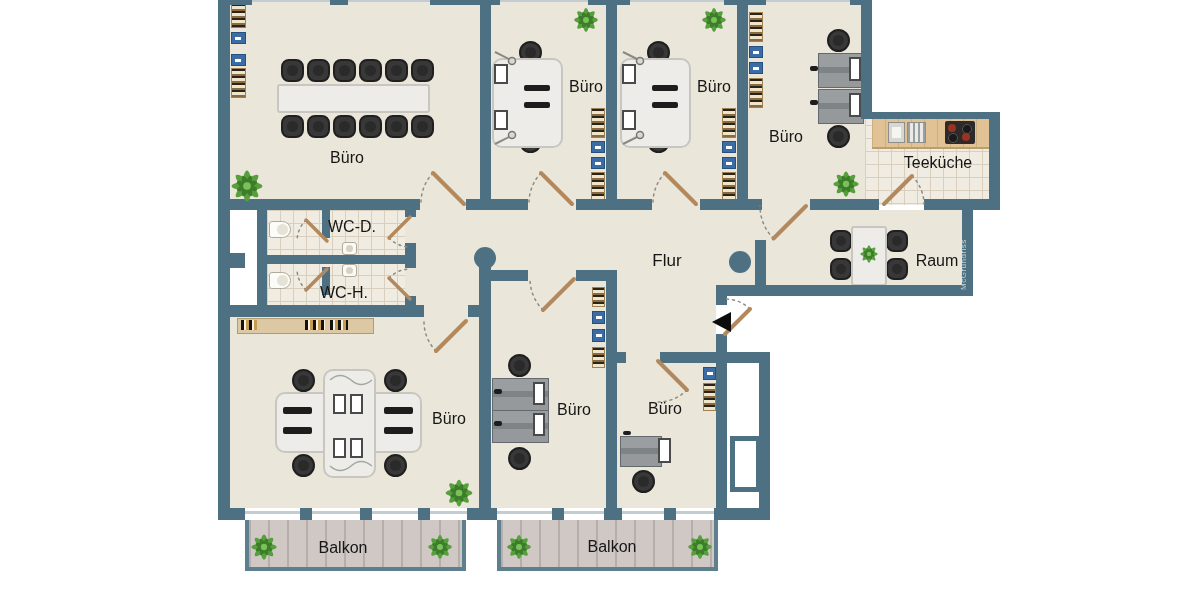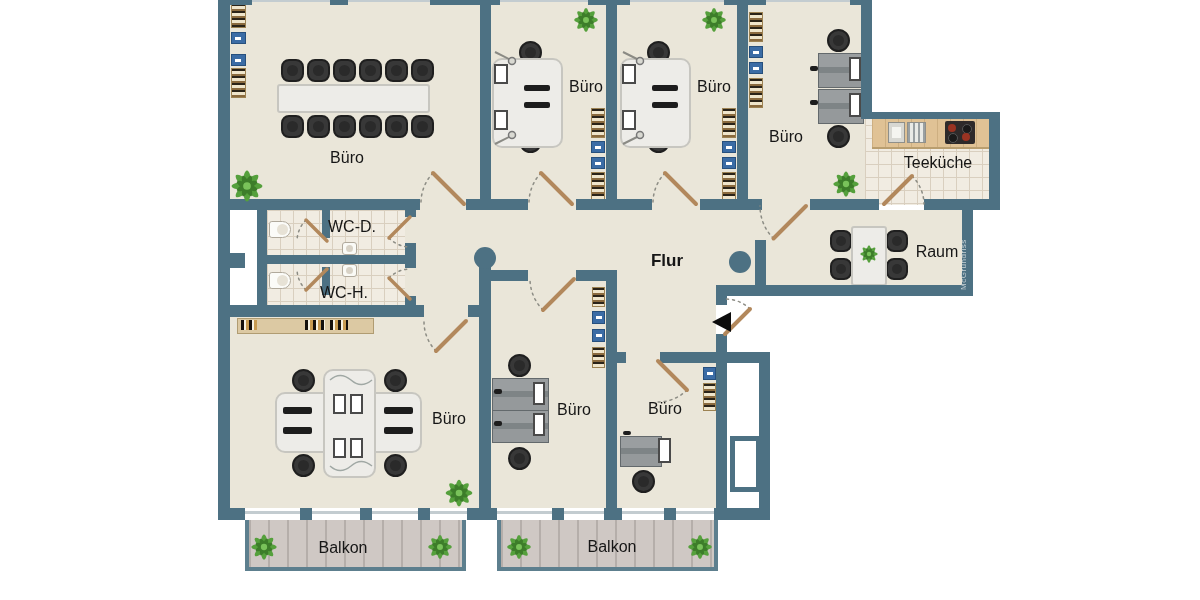--- a/index.html
+++ b/index.html
@@ -12,21 +12,21 @@
         background-size:13px 13px;}
   .whitebox{position:absolute;background:#ffffff;}
   .glass{position:absolute;background:#c3ccd0;}
   .wall{position:absolute;background:#4d7183;z-index:20;}
   .wall.round{border-radius:50%;z-index:21;}
   .shaftrect{position:absolute;border:5px solid #4d7183;background:#ffffff;box-sizing:border-box;z-index:21;}
   .balcony{position:absolute;background:repeating-linear-gradient(90deg,#b5aeaa 0 2px,#cfc8c4 2px 19px);
            border:4px solid #5d7f8e;border-top:none;box-sizing:border-box;}
   .lbl{position:absolute;transform:translate(-50%,-50%);font-size:16px;color:#161616;
        white-space:nowrap;z-index:30;}
-  .lbl.big{font-size:17px;font-weight:bold;}
+  .lbl.big{font-size:17px;}
   .wm{position:absolute;writing-mode:vertical-rl;transform:rotate(180deg);font-size:8px;
       color:#c8d2d6;letter-spacing:.5px;z-index:31;}
   .chair{position:absolute;width:23px;height:23px;background:#383838;border:2px solid #1f1f1f;
          border-radius:8px;box-sizing:border-box;z-index:5;}
   .chair.round{border-radius:50%;}
   .chair::after{content:"";position:absolute;left:4px;top:4px;right:4px;bottom:4px;
         background:#2a2a2a;border-radius:inherit;}
   .wdesk{position:absolute;background:#edece8;border:2px solid #c7c6c0;border-radius:10px;
          box-sizing:border-box;z-index:6;}
   .gdesk{position:absolute;background:linear-gradient(180deg,#9a9ea0 0 38%,#7e8486 38% 58%,#95999b 58%);
@@ -366,21 +366,21 @@
   </svg>
 
   <div class="lbl" style="left:347px;top:158px">Büro</div>
   <div class="lbl" style="left:586px;top:87px">Büro</div>
   <div class="lbl" style="left:714px;top:87px">Büro</div>
   <div class="lbl" style="left:786px;top:137px">Büro</div>
   <div class="lbl" style="left:938px;top:163px">Teeküche</div>
   <div class="lbl" style="left:352px;top:227px">WC-D.</div>
   <div class="lbl" style="left:344px;top:293px">WC-H.</div>
   <div class="lbl big" style="left:667px;top:261px">Flur</div>
-  <div class="lbl" style="left:937px;top:252px">Raum</div>
+  <div class="lbl" style="left:937px;top:261px">Raum</div>
   <div class="lbl" style="left:449px;top:419px">Büro</div>
   <div class="lbl" style="left:574px;top:410px">Büro</div>
   <div class="lbl" style="left:665px;top:409px">Büro</div>
   <div class="lbl" style="left:343px;top:548px">Balkon</div>
   <div class="lbl" style="left:612px;top:547px">Balkon</div>
 
   <div class="wm" style="left:959px;top:228px;height:62px">McGrundriss</div>
 
 </div>
 

